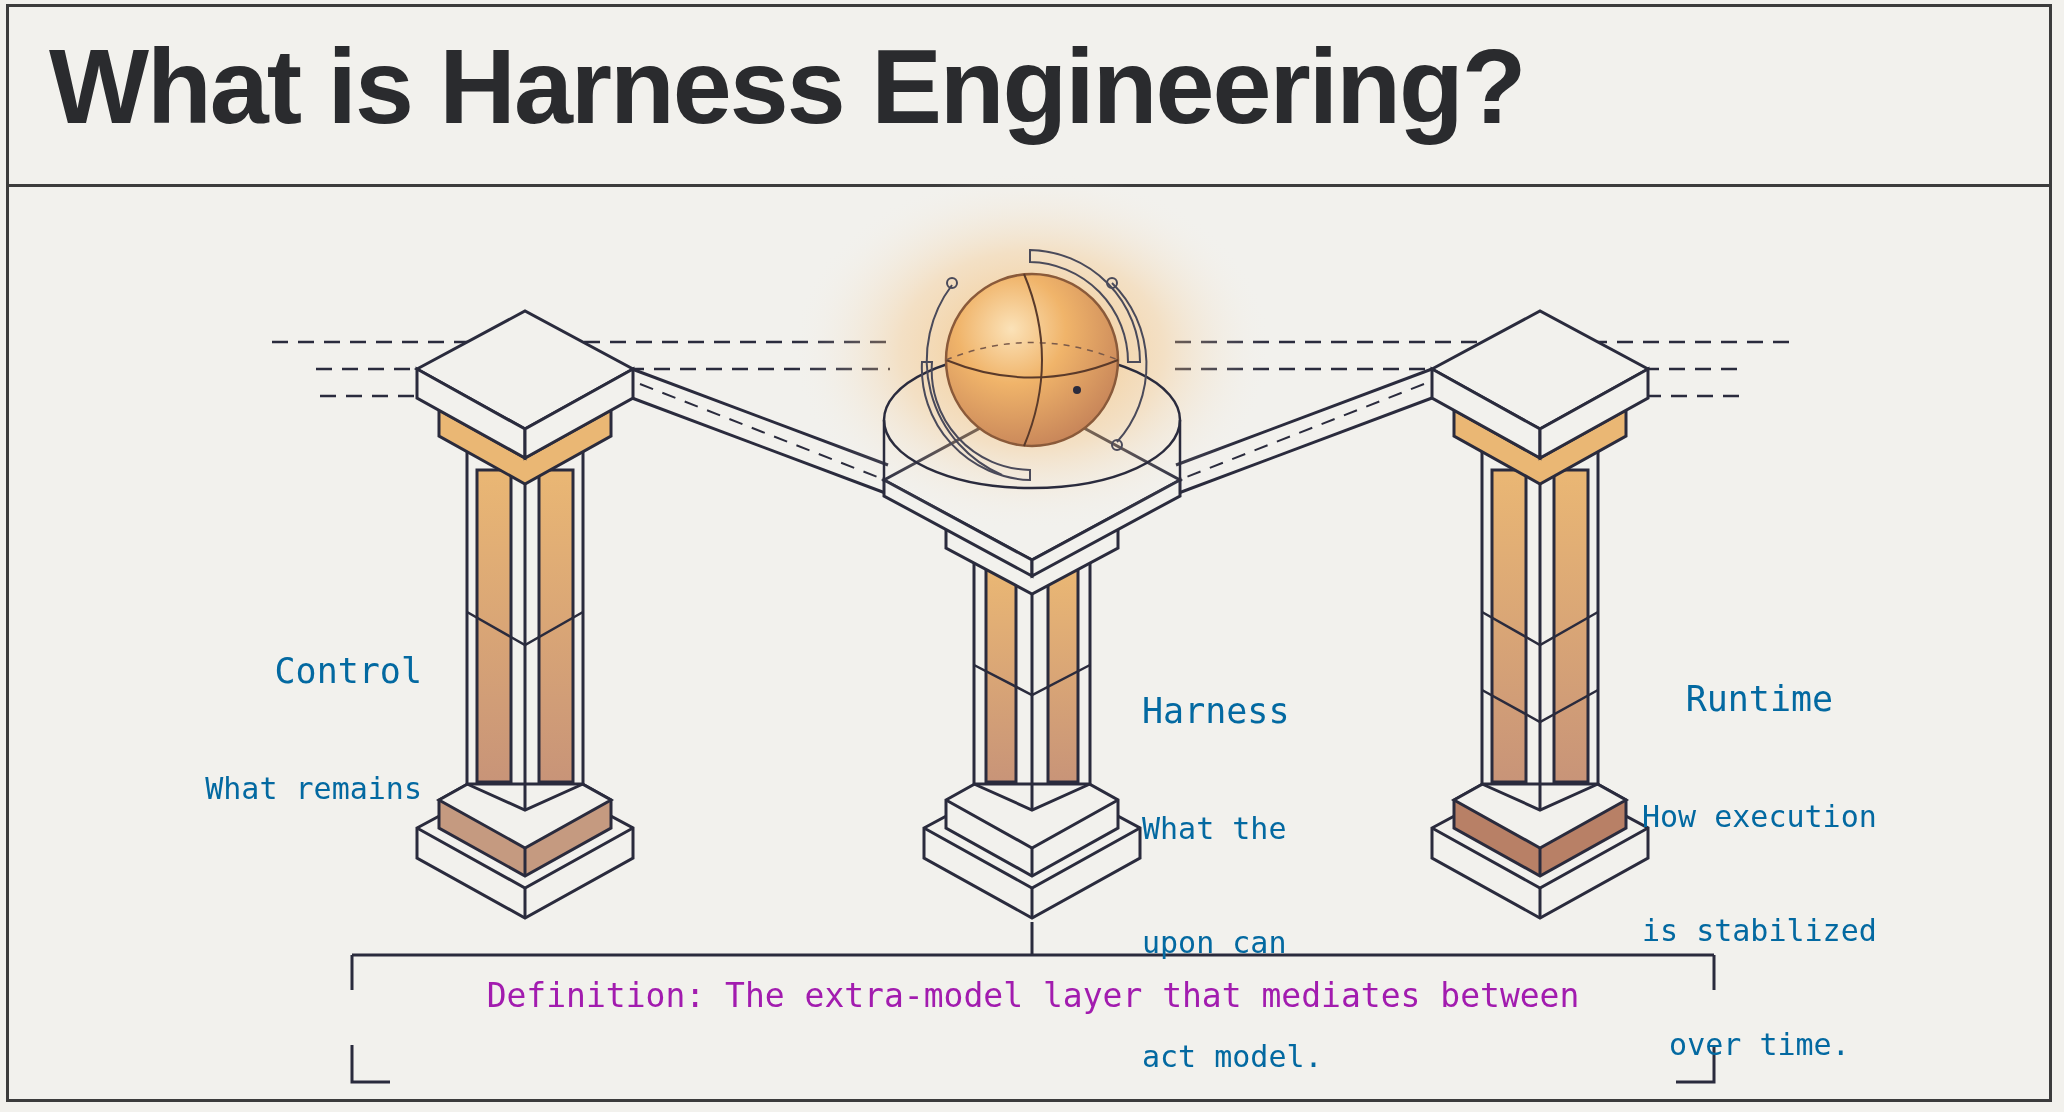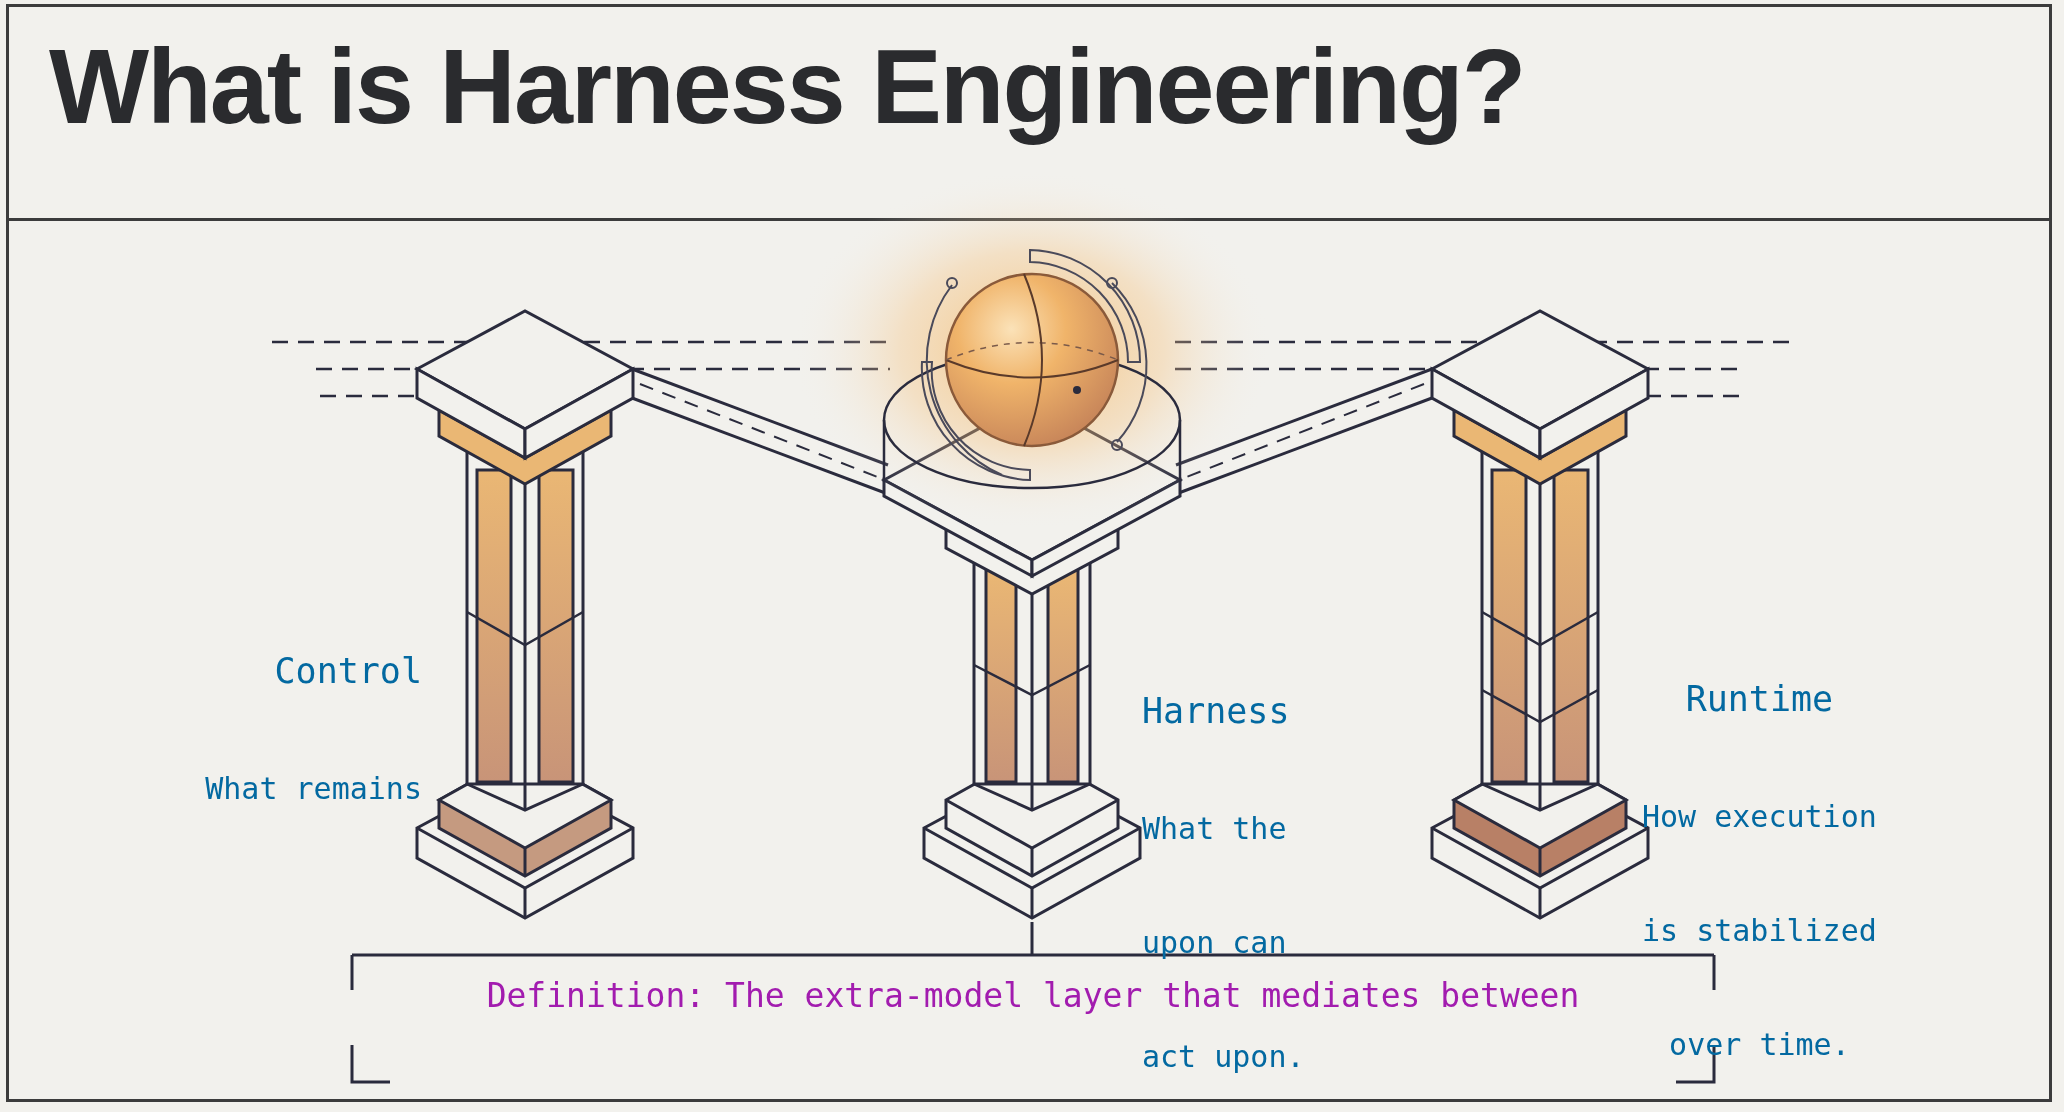--- a/index.html
+++ b/index.html
@@ -1,18 +1,18 @@
 <!DOCTYPE html>
 <html><head>
 <meta charset="utf-8">
 <style>
   html, body { margin:0; padding:0; background:#f2f1ed; }
   body { width:2064px; height:1112px; position:relative; overflow:hidden; font-family:"DejaVu Sans", sans-serif; }
   .frame { position:absolute; left:6px; top:4px; width:2046px; height:1098px; border:3px solid #3c3c3c; box-sizing:border-box; background:#f2f1ed; }
-  .header { position:absolute; left:0; top:0; width:100%; height:214px; border-bottom:3px solid #3c3c3c; box-sizing:border-box; }
+  .header { position:absolute; left:0; top:0; width:100%; height:180px; border-bottom:3px solid #3c3c3c; box-sizing:border-box; }
   .title { position:absolute; left:40px; top:26px; font-family:"Liberation Sans", sans-serif; font-weight:bold; font-size:106px; letter-spacing:-2px; color:#2a2b2e; line-height:1; white-space:nowrap; }
   svg.diagram { position:absolute; left:0; top:0; }
   .label { position:absolute; font-family:"DejaVu Sans Mono", monospace; color:#0369a1; line-height:38px; white-space:pre; }
   .label .head { font-size:35px; display:block; margin-bottom:4px; }
   .label .desc { font-size:30px; display:block; }
   .right-align { text-align:right; }
   .definition { position:absolute; left:350px; top:950px; width:1366px; height:130px; font-family:"DejaVu Sans Mono", monospace; font-size:33px; line-height:45px; text-align:center; color:#a21caf; padding-top:23px; box-sizing:border-box; }
 </style>
 </head>
 <body>
@@ -170,21 +170,21 @@
 
 <div class="label right-align" style="left:120px; top:576px; width:302px;">
   <span class="head">Control</span>
   <span class="desc">What remains</span>
 </div>
 
 <div class="label" style="left:1142px; top:616px;">
   <span class="head">Harness</span>
   <span class="desc">What the</span>
   <span class="desc">upon can</span>
-  <span class="desc">act upon.</span>
+  <span class="desc">act model.</span>
 </div>
 
 <div class="label" style="left:1642px; top:604px;text-align:center;">
   <span class="head">Runtime</span>
   <span class="desc">How execution</span>
   <span class="desc">is stabilized</span>
   <span class="desc">over time.</span>
 </div>
 
 <div class="definition">

